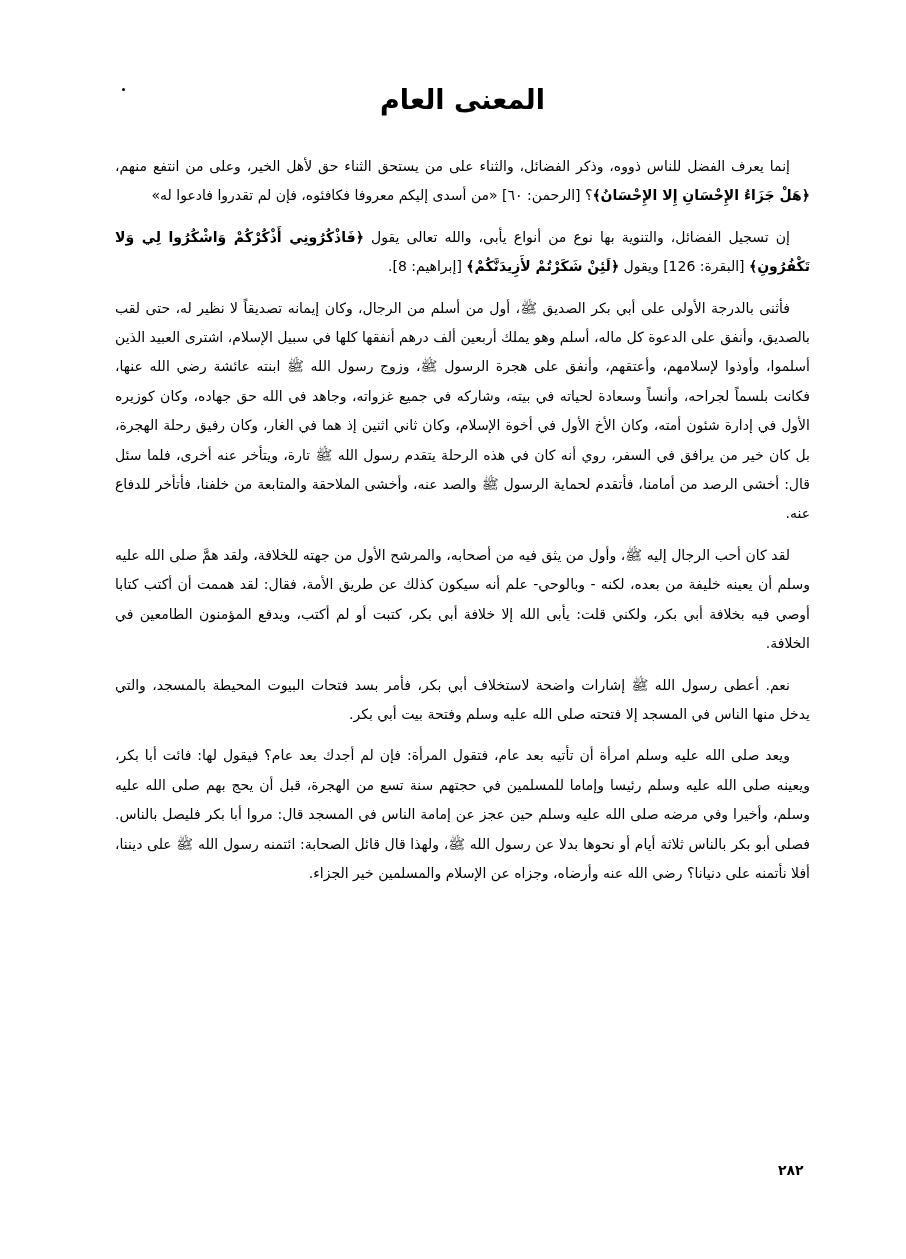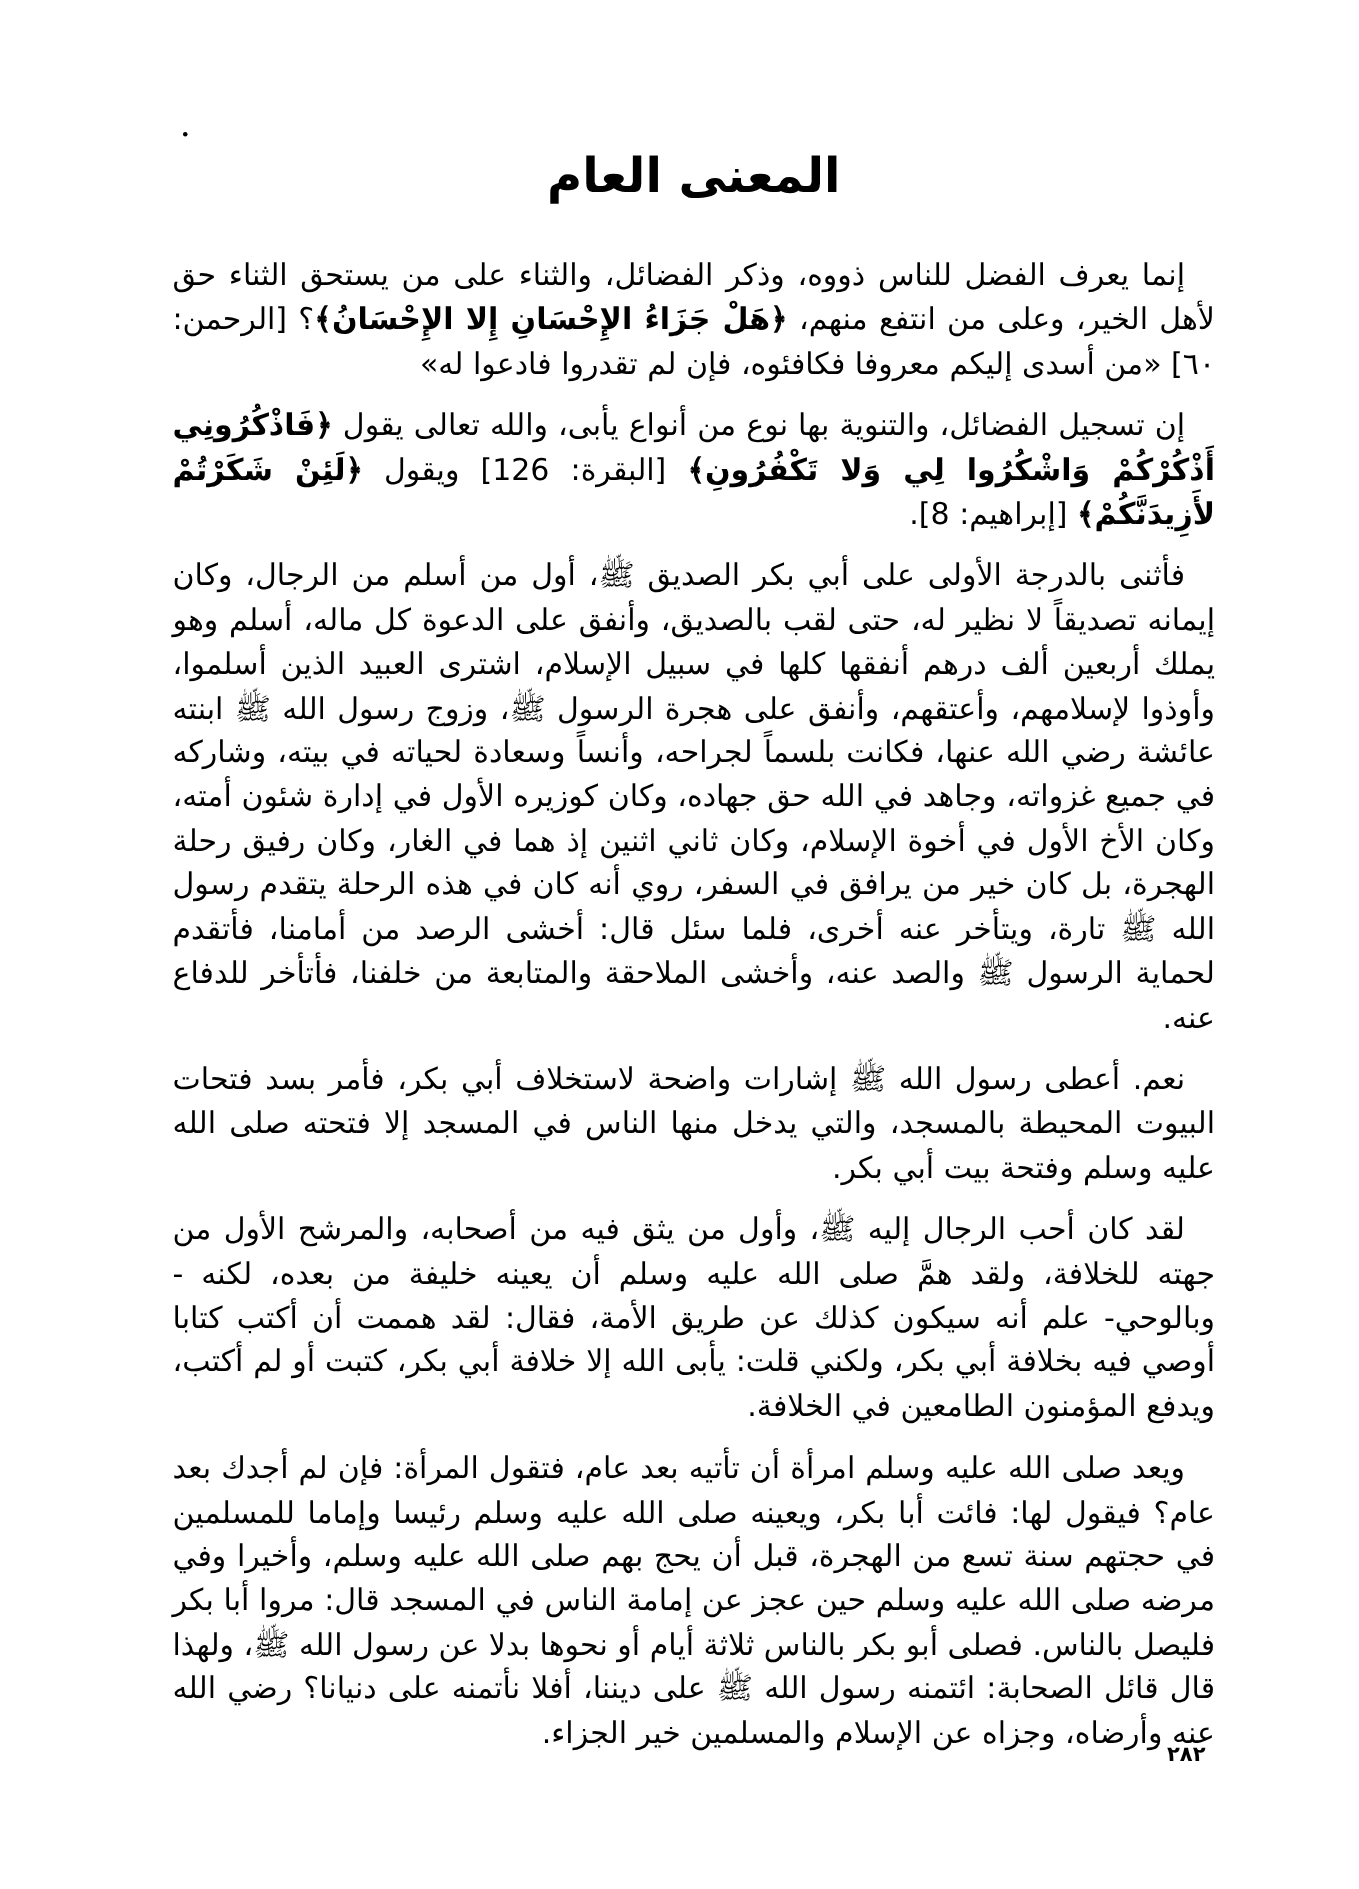--- a/index.html
+++ b/index.html
@@ -26,27 +26,27 @@
       position: absolute;
       left: 122px;
       top: 88px;
       width: 3px;
       height: 3px;
       background: #000;
       border-radius: 50%;
     }
     .title {
       text-align: center;
-      font-size: 32px;
+      font-size: 27px;
       font-weight: bold;
-      margin: 17px 0 32px 0;
+      margin: 0 0 32px 0;
       line-height: 40px;
     }
     .para {
-      font-size: 20px;
+      font-size: 14px;
       line-height: 29.4px;
       text-align: justify;
       text-align-last: right;
       text-indent: 20px;
       margin: 0 0 12px 0;
       word-spacing: 0px;
     }
     .quran {
       font-weight: bold;
     }
@@ -67,20 +67,20 @@
 <div class="page">
   <h1 class="title">المعنى العام</h1>
 
   <p class="para"><span>إنما يعرف الفضل للناس ذووه، وذكر الفضائل، والثناء على من يستحق الثناء حق لأهل الخير، وعلى من انتفع منهم، </span><span class="quran">﴿هَلْ جَزَاءُ الإِحْسَانِ إِلا الإِحْسَانُ﴾</span><span>؟ [الرحمن: ٦٠] «من أسدى إليكم معروفا فكافئوه، فإن لم تقدروا فادعوا له»</span></p>
 
   <p class="para"><span>إن تسجيل الفضائل، والتنوية بها نوع من أنواع يأبى، والله تعالى يقول </span><span class="quran">﴿فَاذْكُرُونِي أَذْكُرْكُمْ وَاشْكُرُوا لِي وَلا تَكْفُرُونِ﴾</span><span> [البقرة: 126] ويقول </span><span class="quran">﴿لَئِنْ شَكَرْتُمْ لأَزِيدَنَّكُمْ﴾</span><span> [إبراهيم: 8].</span></p>
 
 
   <p class="para">فأثنى بالدرجة الأولى على أبي بكر الصديق ﷺ، أول من أسلم من الرجال، وكان إيمانه تصديقاً لا نظير له، حتى لقب بالصديق، وأنفق على الدعوة كل ماله، أسلم وهو يملك أربعين ألف درهم أنفقها كلها في سبيل الإسلام، اشترى العبيد الذين أسلموا، وأوذوا لإسلامهم، وأعتقهم، وأنفق على هجرة الرسول ﷺ، وزوج رسول الله ﷺ ابنته عائشة رضي الله عنها، فكانت بلسماً لجراحه، وأنساً وسعادة لحياته في بيته، وشاركه في جميع غزواته، وجاهد في الله حق جهاده، وكان كوزيره الأول في إدارة شئون أمته، وكان الأخ الأول في أخوة الإسلام، وكان ثاني اثنين إذ هما في الغار، وكان رفيق رحلة الهجرة، بل كان خير من يرافق في السفر، روي أنه كان في هذه الرحلة يتقدم رسول الله ﷺ تارة، ويتأخر عنه أخرى، فلما سئل قال: أخشى الرصد من أمامنا، فأتقدم لحماية الرسول ﷺ والصد عنه، وأخشى الملاحقة والمتابعة من خلفنا، فأتأخر للدفاع عنه.</p>
 
+  <p class="para">لقد كان أحب الرجال إليه ﷺ، وأول من يثق فيه من أصحابه، والمرشح الأول من جهته للخلافة، ولقد همَّ صلى الله عليه وسلم أن يعينه خليفة من بعده، لكنه - وبالوحي- علم أنه سيكون كذلك عن طريق الأمة، فقال: لقد هممت أن أكتب كتابا أوصي فيه بخلافة أبي بكر، ولكني قلت: يأبى الله إلا خلافة أبي بكر، كتبت أو لم أكتب، ويدفع المؤمنون الطامعين في الخلافة.</p>
+
   <p class="para">نعم. أعطى رسول الله ﷺ إشارات واضحة لاستخلاف أبي بكر، فأمر بسد فتحات البيوت المحيطة بالمسجد، والتي يدخل منها الناس في المسجد إلا فتحته صلى الله عليه وسلم وفتحة بيت أبي بكر.</p>
-
-  <p class="para">لقد كان أحب الرجال إليه ﷺ، وأول من يثق فيه من أصحابه، والمرشح الأول من جهته للخلافة، ولقد همَّ صلى الله عليه وسلم أن يعينه خليفة من بعده، لكنه - وبالوحي- علم أنه سيكون كذلك عن طريق الأمة، فقال: لقد هممت أن أكتب كتابا أوصي فيه بخلافة أبي بكر، ولكني قلت: يأبى الله إلا خلافة أبي بكر، كتبت أو لم أكتب، ويدفع المؤمنون الطامعين في الخلافة.</p>
 
   <p class="para">ويعد صلى الله عليه وسلم امرأة أن تأتيه بعد عام، فتقول المرأة: فإن لم أجدك بعد عام؟ فيقول لها: فائت أبا بكر، ويعينه صلى الله عليه وسلم رئيسا وإماما للمسلمين في حجتهم سنة تسع من الهجرة، قبل أن يحج بهم صلى الله عليه وسلم، وأخيرا وفي مرضه صلى الله عليه وسلم حين عجز عن إمامة الناس في المسجد قال: مروا أبا بكر فليصل بالناس. فصلى أبو بكر بالناس ثلاثة أيام أو نحوها بدلا عن رسول الله ﷺ، ولهذا قال قائل الصحابة: ائتمنه رسول الله ﷺ على ديننا، أفلا نأتمنه على دنيانا؟ رضي الله عنه وأرضاه، وجزاه عن الإسلام والمسلمين خير الجزاء.</p>
 </div>
 
 <div class="page-number">٢٨٢</div>
 
 </body></html>

